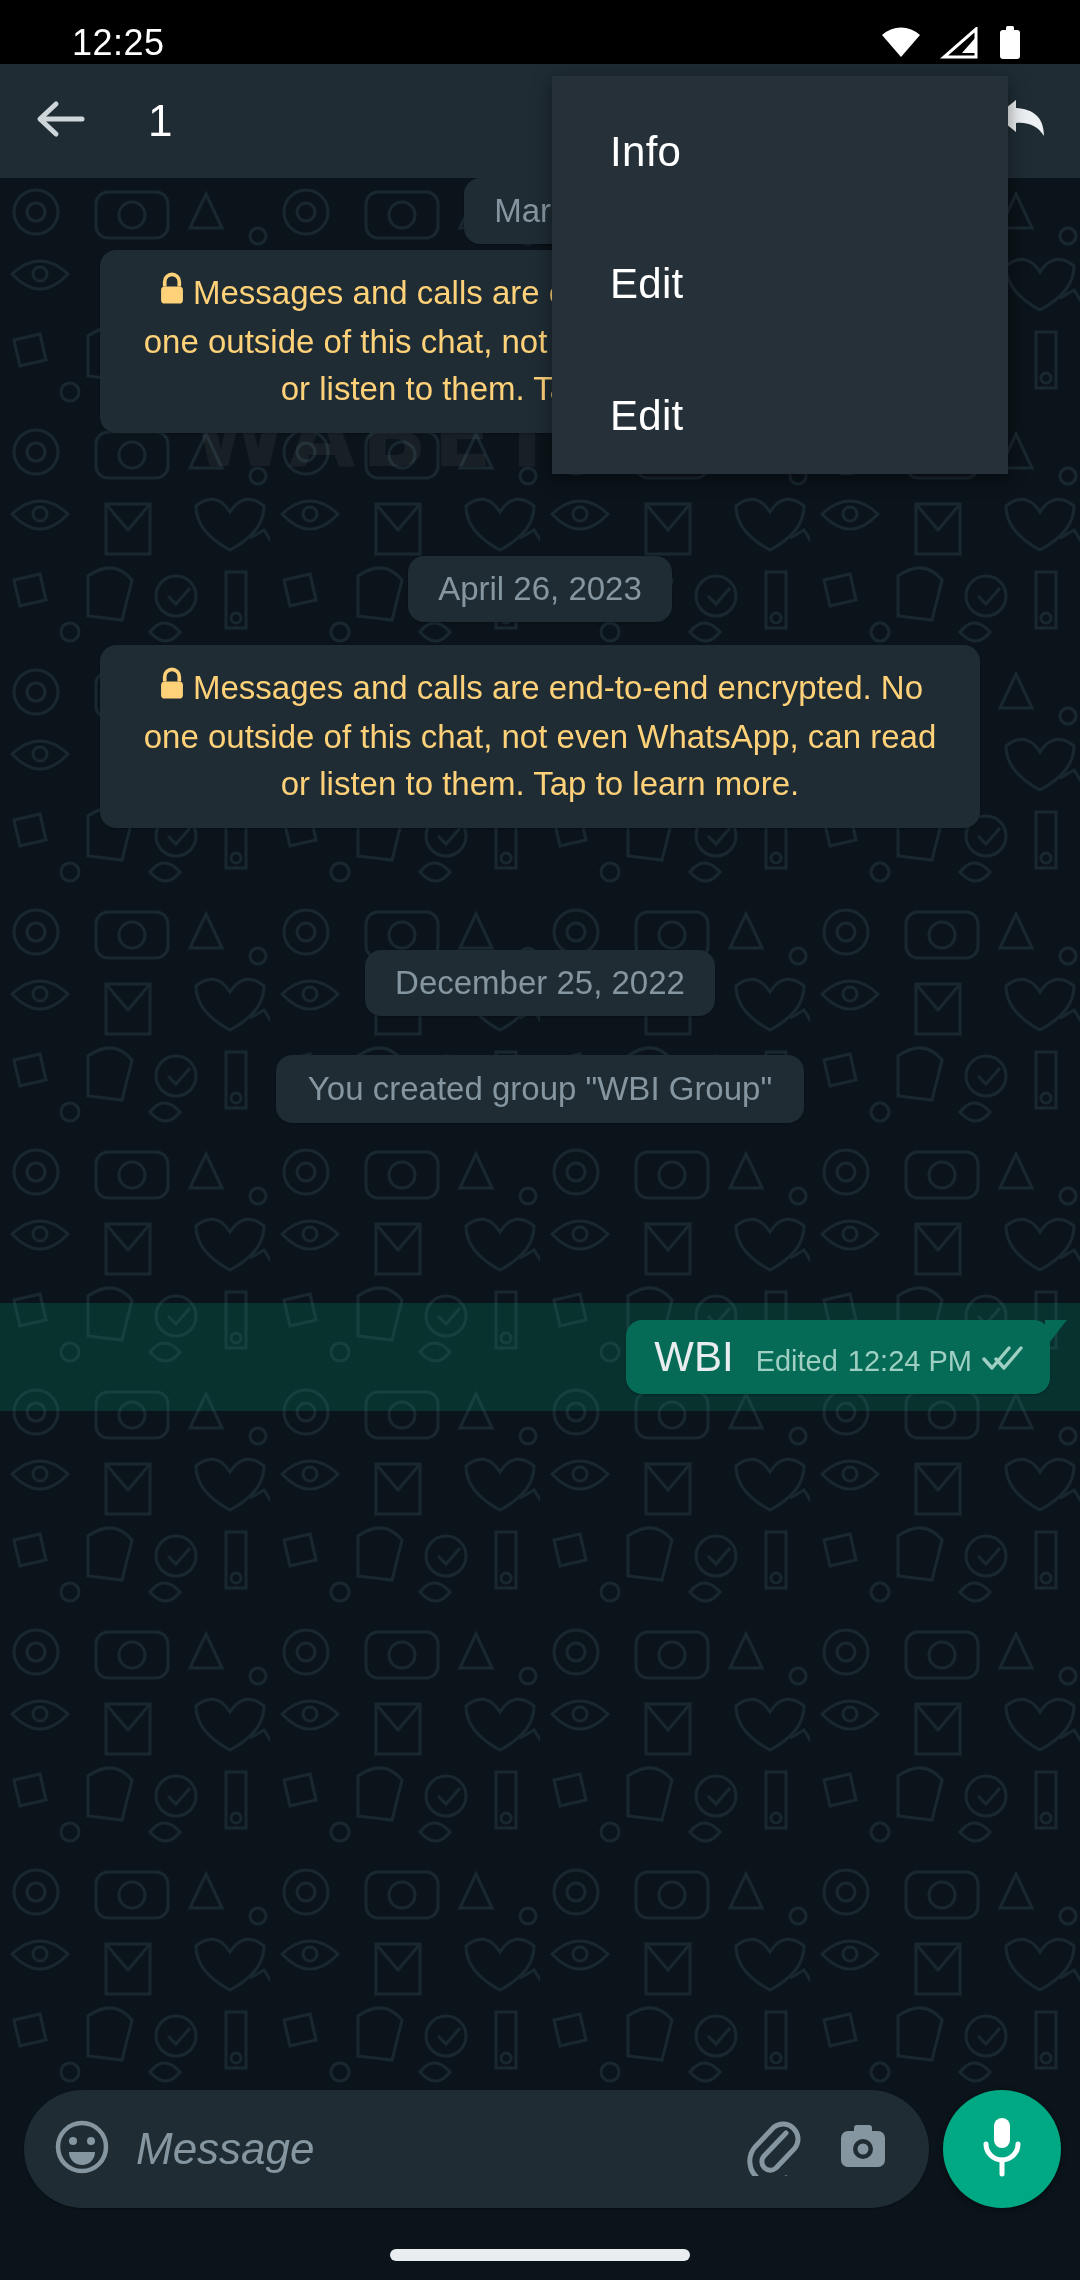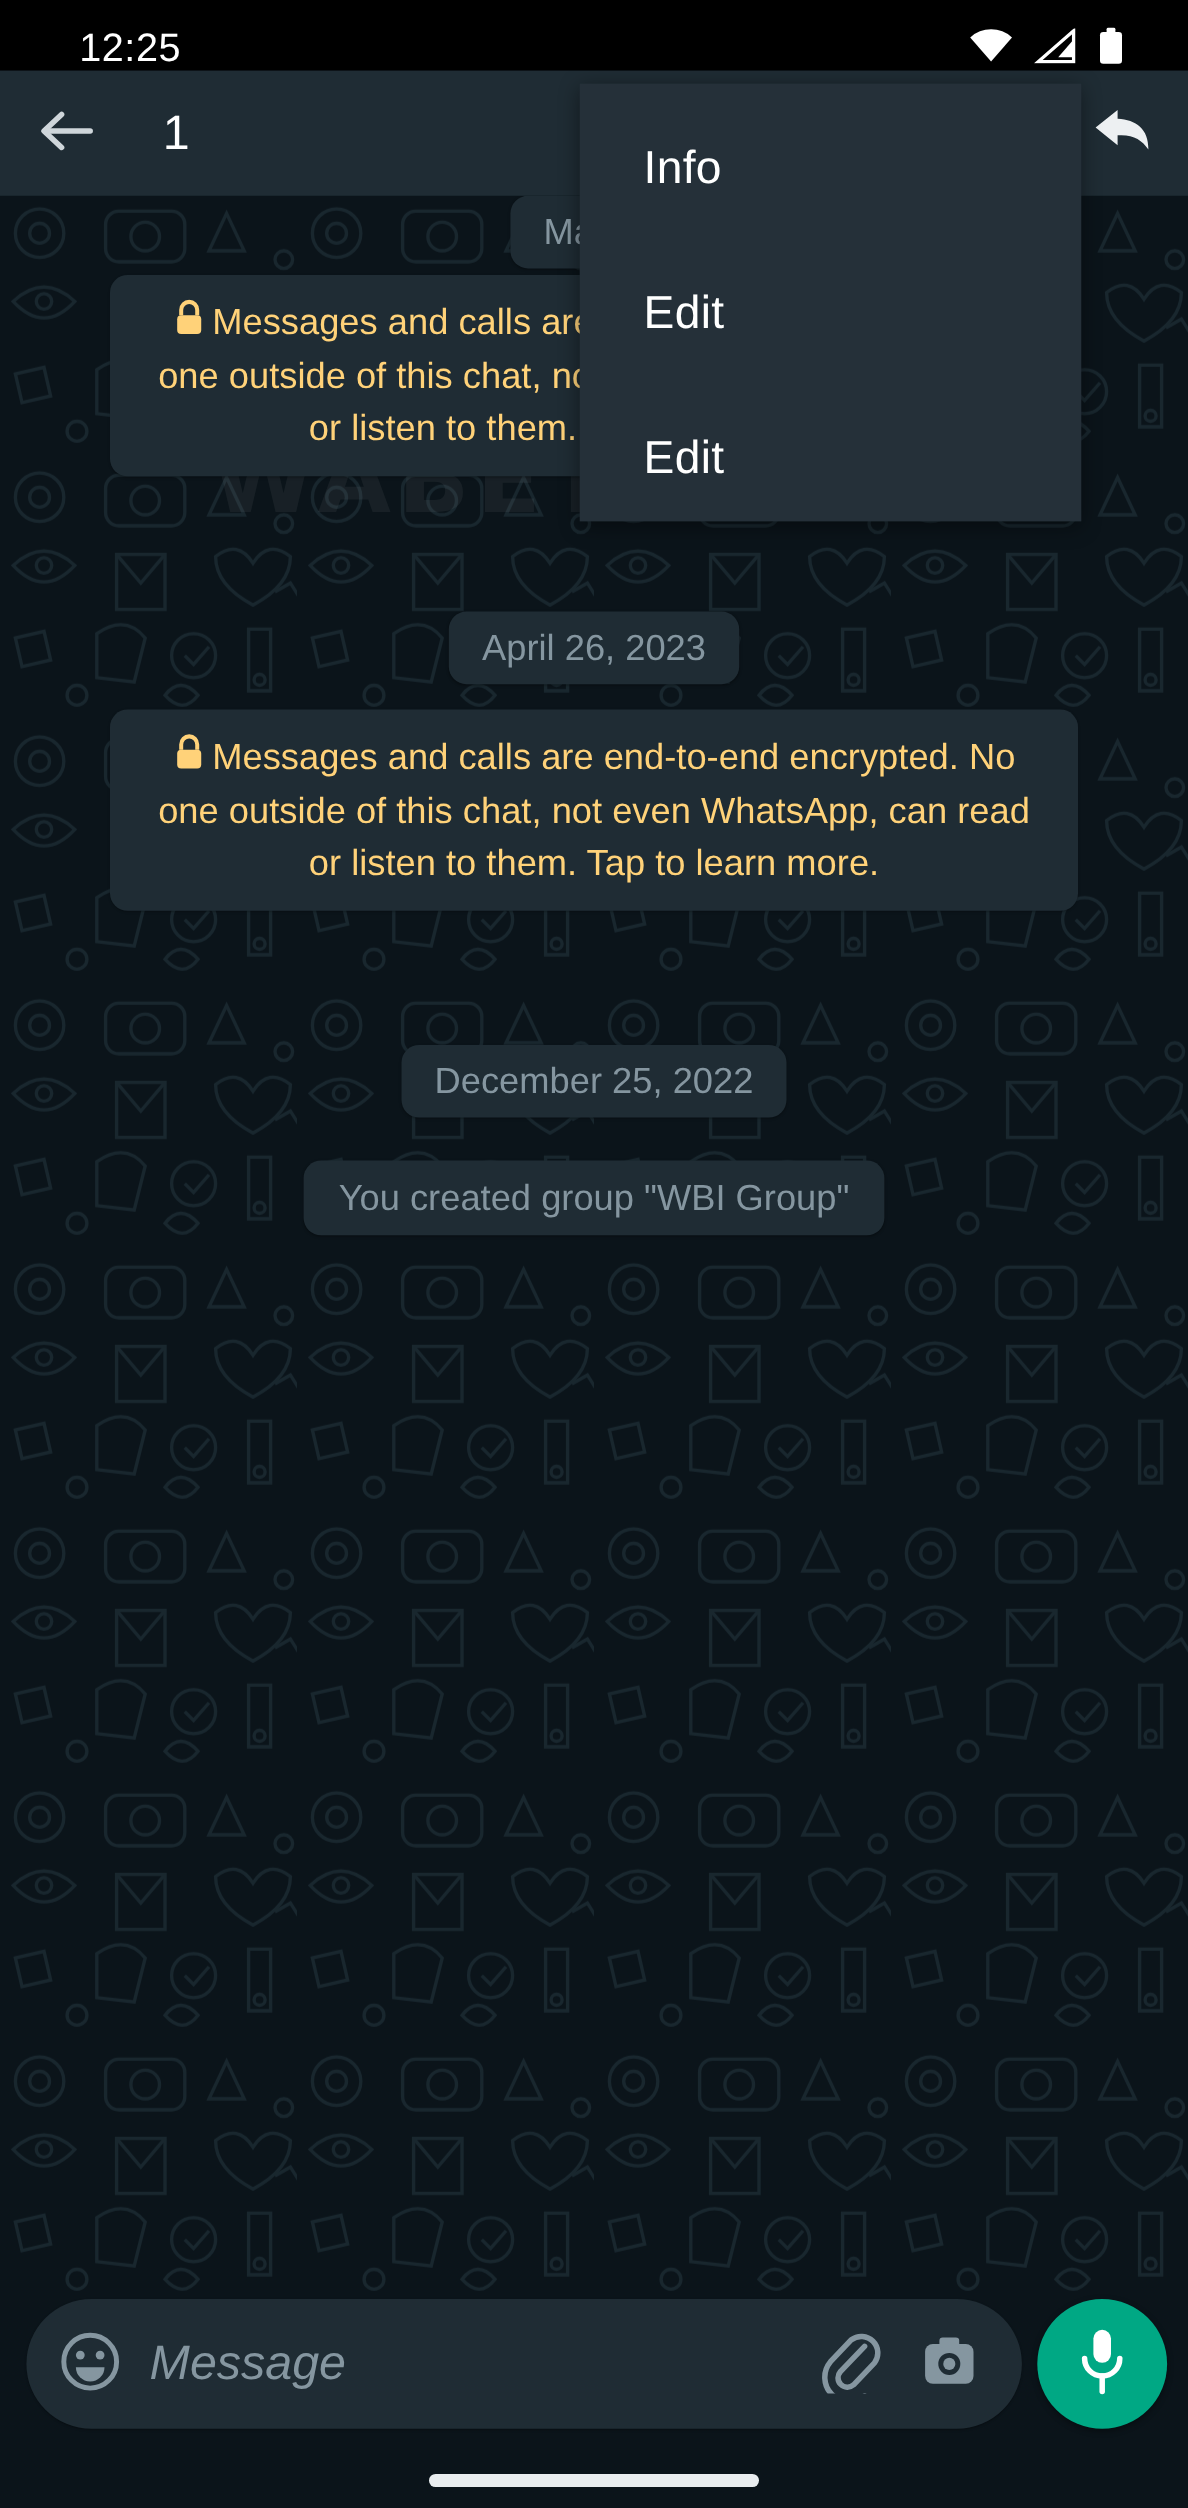--- a/index.html
+++ b/index.html
@@ -75,21 +75,21 @@
   .bubble-out::after{
     content:""; position:absolute; top:0; right:-17px; width:22px; height:28px;
     background:#056b56;
     clip-path:polygon(0 0,100% 0,0 100%);
   }
   .bubble-text{ color:#e9edef; font-size:42px; line-height:1.1; }
   .bubble-meta{ color:#9fcfc2; font-size:29px; display:flex; align-items:center; gap:10px; white-space:nowrap; }
 
   
   .menu{
-    position:absolute; top:76px; left:527px; width:456px; height:398px;
+    position:absolute; top:76px; left:552px; width:456px; height:398px;
     background:#253039; z-index:40;
     box-shadow:0 4px 18px rgba(0,0,0,.45);
     padding-top:10px;
     text-align:right;
   }
   .menu-item{
     height:132px; display:flex; align-items:center;
     color:#fff; font-size:42px; padding-left:58px; letter-spacing:.3px;
   }
 
@@ -190,20 +190,35 @@
 
     <div class="row" style="position:absolute;top:772px;left:0;">
       <span class="datechip">December 25, 2022</span>
     </div>
 
     <div class="row" style="position:absolute;top:877px;left:0;">
       <span class="syschip">You created group "WBI Group"</span>
     </div>
 
 
+    <div class="selband" style="top:1125px;">
+      <div class="bubble-out">
+        <span class="bubble-text">WBI</span>
+        <span class="bubble-meta">
+          <span>Edited</span>
+          <span>12:24 PM</span>
+          <span>
+            <svg width="42" height="28" viewBox="0 0 42 28" aria-hidden="true">
+              <path d="M2 15 l8 9 L27 4" fill="none" stroke="#9fcfc2" stroke-width="3.4" stroke-linecap="round" stroke-linejoin="round"></path>
+              <path d="M14 15 l8 9 L39 4" fill="none" stroke="#9fcfc2" stroke-width="3.4" stroke-linecap="round" stroke-linejoin="round"></path>
+            </svg>
+          </span>
+        </span>
+      </div>
+    </div>
   </div>
 
   <div class="appbar">
     <div class="appbar-back">
       <span>
         <svg width="52" height="44" viewBox="0 0 52 44" aria-hidden="true">
           <path d="M48 22 H7" stroke="#cfd6da" stroke-width="5" stroke-linecap="round"></path>
           <path d="M22 7 L6 22 L22 37" fill="none" stroke="#cfd6da" stroke-width="5" stroke-linecap="round" stroke-linejoin="round"></path>
         </svg>
       </span>

